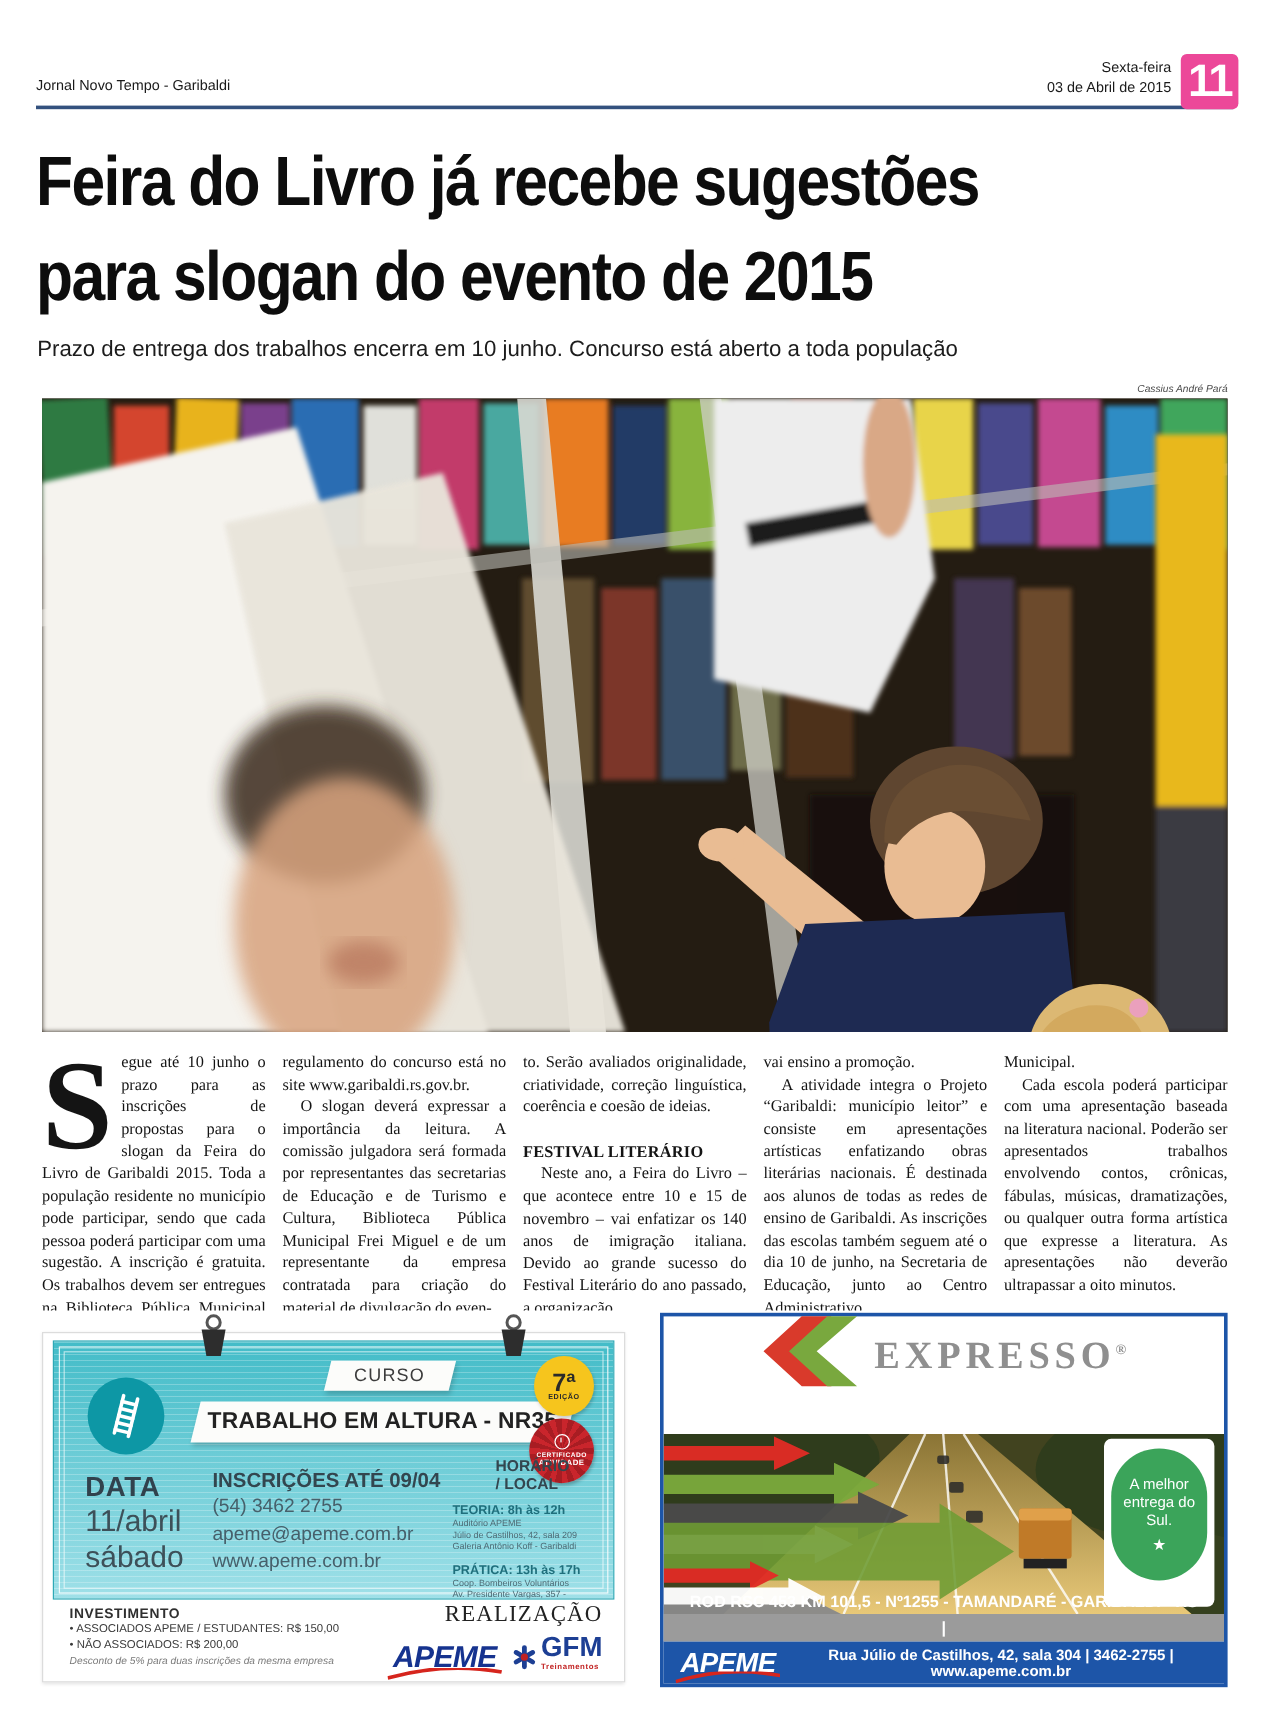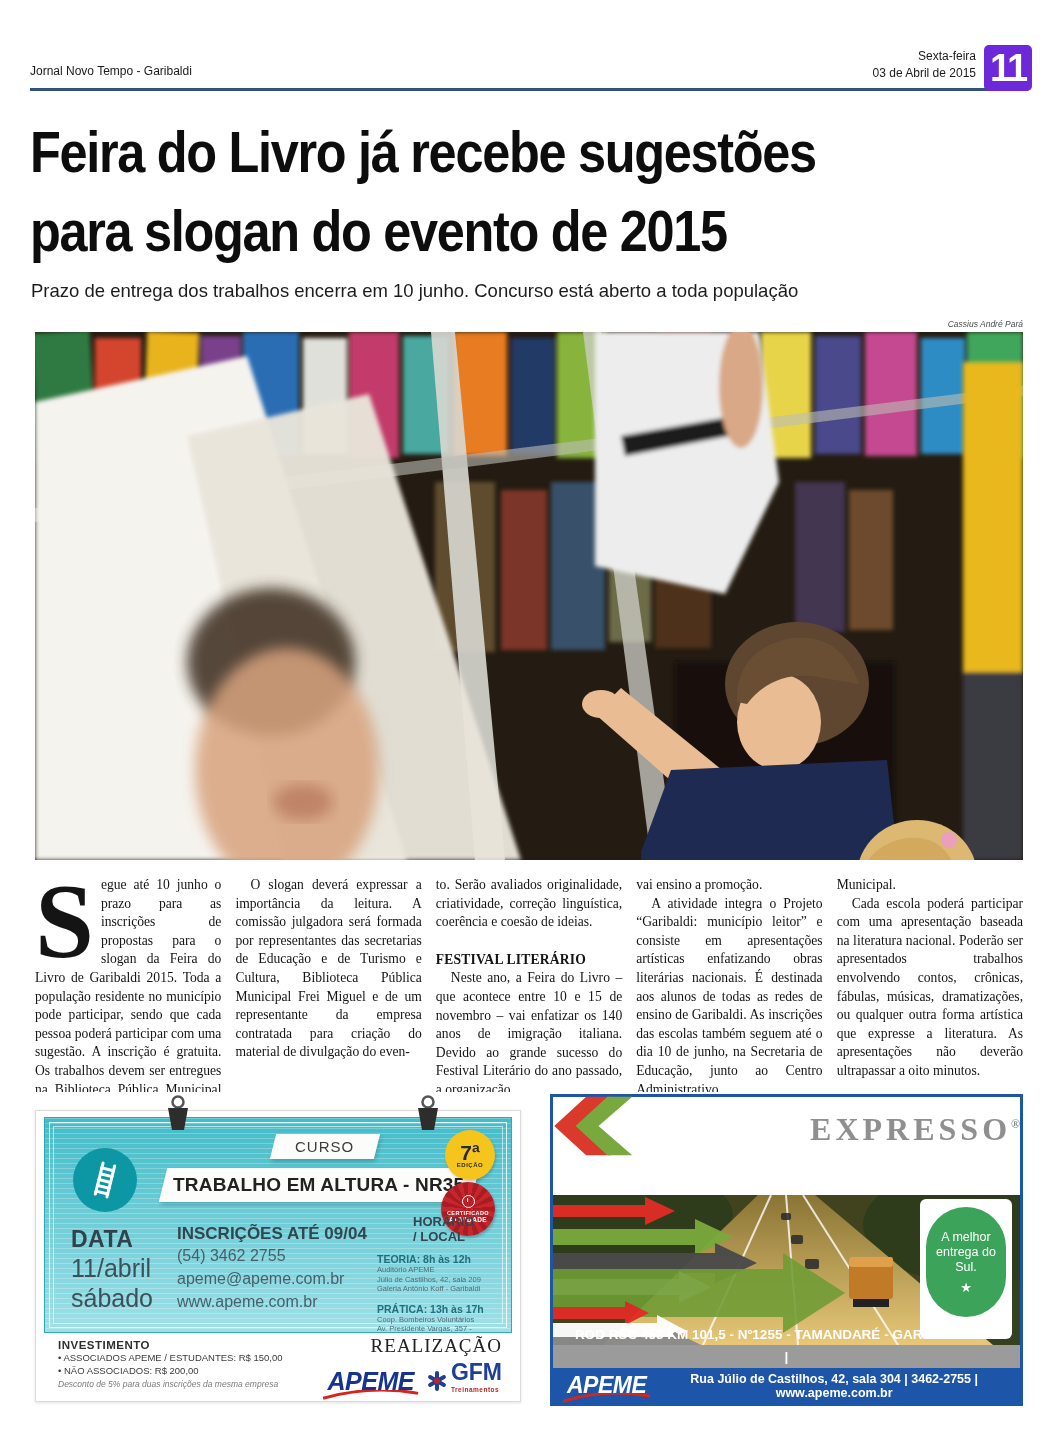--- a/index.html
+++ b/index.html
@@ -3,21 +3,21 @@
 <meta charset="utf-8">
 <style>
   html,body{margin:0;padding:0;background:#ffffff;}
   #page{position:relative;width:1058px;height:1443px;background:#fff;overflow:hidden;
         font-family:"Liberation Sans",sans-serif;color:#111;}
   
   .hdr-left{position:absolute;left:30px;top:64px;font-size:12px;color:#1a1a1a;}
   .hdr-center{position:absolute;left:0;right:0;top:64px;text-align:center;font-size:12px;color:#1a1a1a;}
   .hdr-right{position:absolute;right:82px;top:48px;text-align:right;font-size:12px;line-height:17px;color:#1a1a1a;}
   .hdr-rule{position:absolute;left:30px;right:30px;top:88px;height:3px;background:#33517e;}
-  .page-badge{position:absolute;right:26px;top:45px;width:48px;height:46px;background:#6d28d9;color:#fff;
+  .page-badge{position:absolute;right:26px;top:45px;width:48px;height:46px;background:#ec4899;color:#fff;
     border-radius:5px;display:flex;align-items:center;justify-content:center;
     font-size:38px;font-weight:bold;letter-spacing:-2px;z-index:2;}
   
   .headline{position:absolute;left:30px;top:112px;margin:0;font-size:58px;font-weight:bold;color:#0d0d0d;
     line-height:79px;letter-spacing:-1.5px;transform:scaleX(.87);transform-origin:left top;white-space:nowrap;}
   .subhead{position:absolute;left:31px;top:280px;font-size:18.5px;color:#1c1c1c;}
   .credit{position:absolute;right:35px;top:319px;font-size:8.5px;font-style:italic;color:#4a4a4a;}
   
   .photo{position:absolute;left:35px;top:332px;width:988px;height:528px;overflow:hidden;background:#241c12;}
   .photo svg{display:block;}
@@ -76,21 +76,21 @@
   .realiza{position:absolute;right:18px;top:224px;text-align:right;}
   .realiza .t{font-family:"Liberation Serif",serif;font-size:19px;letter-spacing:1px;color:#222;}
   .logo-row{display:flex;align-items:center;justify-content:flex-end;gap:12px;margin-top:6px;}
   .apeme-logo{position:relative;font-style:italic;font-weight:bold;font-size:25px;letter-spacing:-.5px;color:#16338f;}
   .apeme-logo svg{position:absolute;left:-4px;bottom:-4px;width:110%;height:10px;}
   .gfm-logo{display:flex;align-items:center;gap:3px;}
   .gfm-logo .txt{font-size:23px;font-weight:bold;color:#1d3f94;line-height:18px;text-align:left;}
   .gfm-logo .sub{display:block;font-size:6.5px;font-weight:bold;color:#c22222;letter-spacing:.5px;}
   
   .ad-right{position:absolute;left:550px;top:1094px;width:473px;height:312px;border:3px solid #1d55a8;background:#fff;box-sizing:border-box;}
-  .exp-logo{position:absolute;left:0;right:0;top:0;height:58px;display:flex;align-items:center;justify-content:space-between;gap:10px;}
+  .exp-logo{position:absolute;left:0;right:0;top:0;height:58px;display:flex;align-items:center;justify-content:center;gap:10px;}
   .exp-text{font-family:"Liberation Serif",serif;color:#8f8f8f;font-weight:bold;text-align:center;line-height:30px;}
   .exp-text .l1{font-size:32px;letter-spacing:4px;}
   .exp-text .l1 sup{font-size:12px;letter-spacing:0;}
   .exp-text .l2{font-size:31px;letter-spacing:3px;}
   .exp-green{position:absolute;left:0;right:0;top:70px;height:28px;background:#6ca33e;color:#fff;
     display:flex;align-items:center;justify-content:center;font-size:18.5px;font-weight:bold;letter-spacing:.3px;}
   .exp-photo{position:absolute;left:0;right:0;top:98px;height:150px;overflow:hidden;}
   .exp-panel{position:absolute;right:8px;top:4px;width:92px;height:140px;background:#fff;border-radius:6px;
     display:flex;align-items:flex-start;justify-content:center;z-index:2;}
   .exp-badge{margin-top:8px;width:80px;height:110px;border-radius:44px;background:#3ba45a;color:#fff;
@@ -215,20 +215,21 @@
         <ellipse cx="662" cy="802" rx="17" ry="13" fill="#ecc29a"></ellipse>
       </g>
     </svg>
   </div>
 
   <div class="cols">
     <div class="col">
       <span class="dropcap">S</span><span>egue até 10 junho o prazo para as inscrições de propostas para o slogan da Feira do Livro de Garibaldi 2015. Toda a população residente no município pode participar, sendo que cada pessoa poderá participar com uma sugestão. A inscrição é gratuita. Os trabalhos devem ser entregues na Biblioteca Pública Municipal Frei Miguel. O</span>
     </div>
     <div class="col">
+      <div>regulamento do concurso está no site www.garibaldi.rs.gov.br.</div>
       <div class="p2">O slogan deverá expressar a importância da leitura. A comissão julgadora será formada por representantes das secretarias de Educação e de Turismo e Cultura, Biblioteca Pública Municipal Frei Miguel e de um representante da empresa contratada para criação do material de divulgação do even-</div>
     </div>
     <div class="col">
       <div>to. Serão avaliados originalidade, criatividade, correção linguística, coerência e coesão de ideias.</div>
       <div class="sec-head">FESTIVAL LITERÁRIO</div>
       <div class="p2">Neste ano, a Feira do Livro – que acontece entre 10 e 15 de novembro – vai enfatizar os 140 anos de imigração italiana. Devido ao grande sucesso do Festival Literário do ano passado, a organização</div>
     </div>
     <div class="col">
       <div>vai ensino a promoção.</div>
       <div class="p2">A atividade integra o Projeto “Garibaldi: município leitor” e consiste em apresentações artísticas enfatizando obras literárias nacionais. É destinada aos alunos de todas as redes de ensino de Garibaldi. As inscrições das escolas também seguem até o dia 10 de junho, na Secretaria de Educação, junto ao Centro Administrativo</div>

